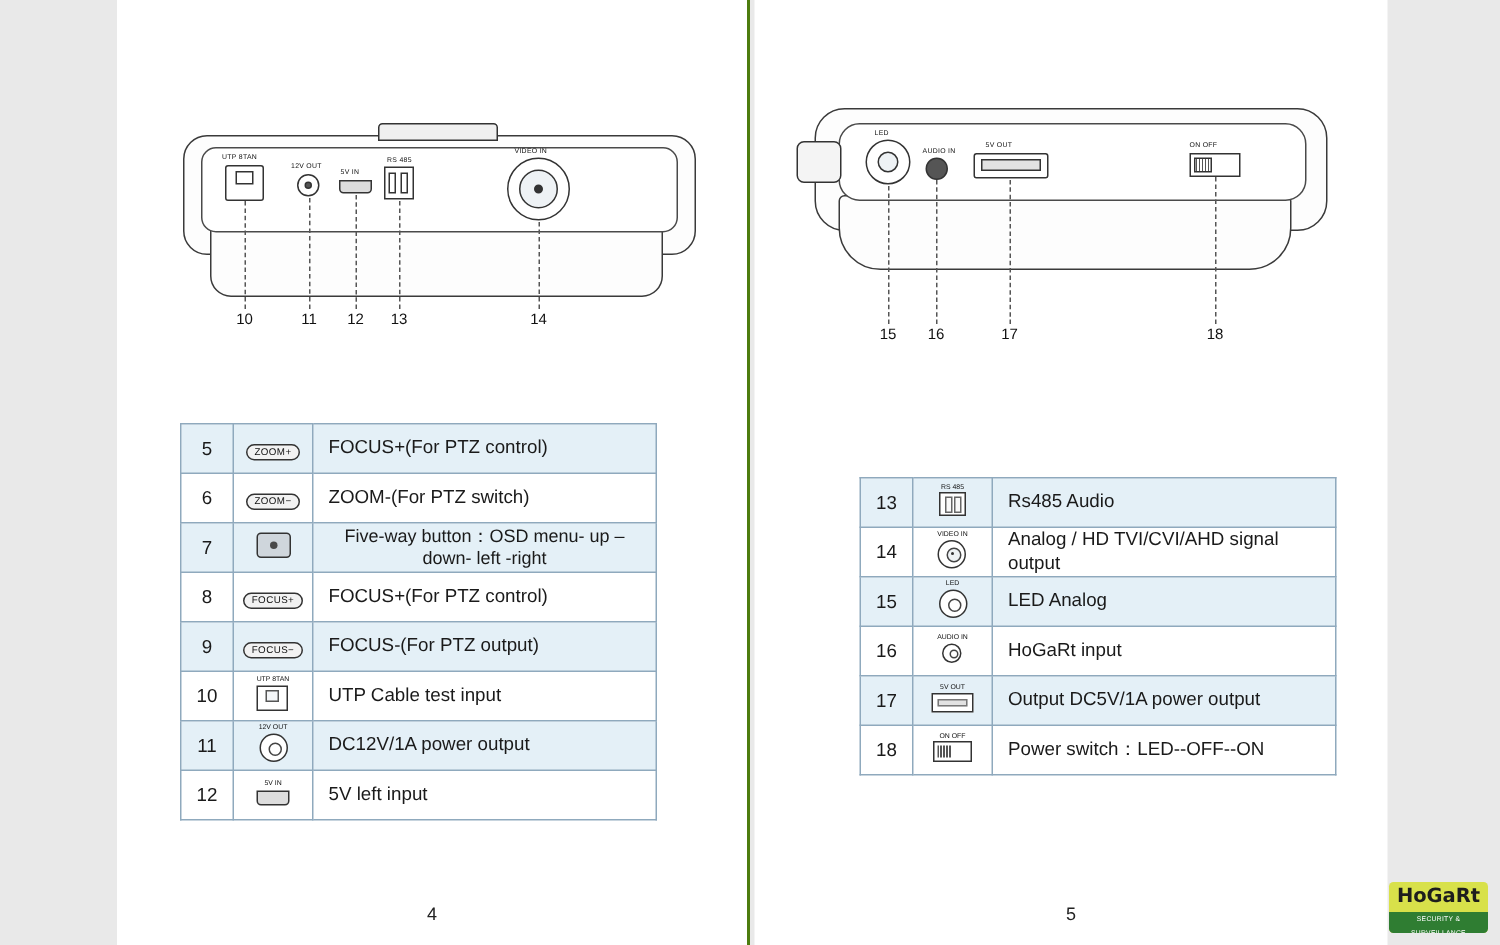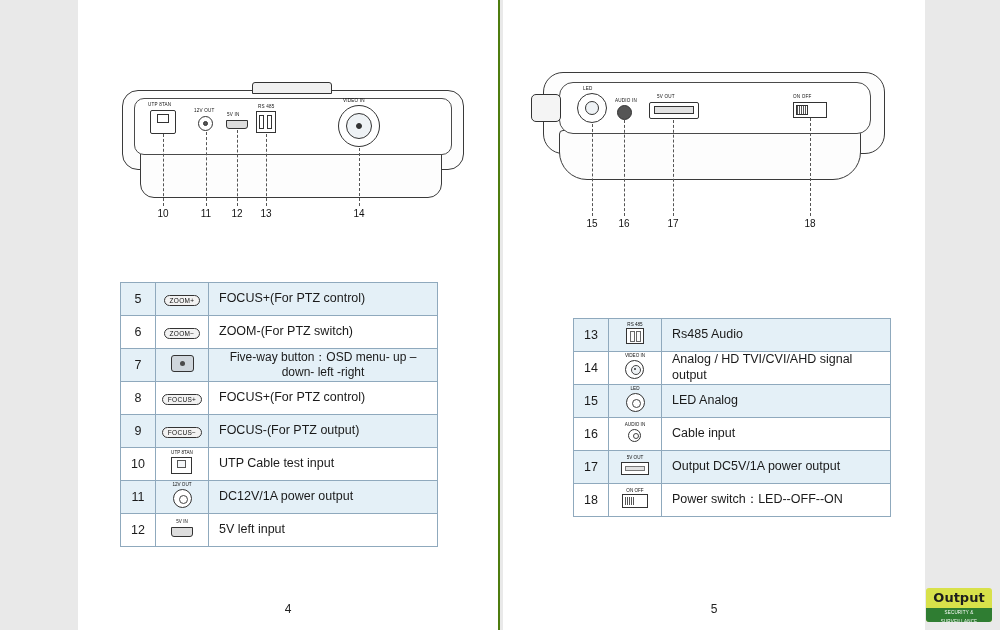--- a/index.html
+++ b/index.html
@@ -559,21 +559,21 @@
           <td class="c-desc">LED Analog</td>
         </tr>
         <tr>
           <td class="c-num">16</td>
           <td class="c-ico">
             <span class="ico">
               <span class="ico-cap">AUDIO IN</span>
               <span class="circ-ico circ-small"></span>
             </span>
           </td>
-          <td class="c-desc">Cable input</td>
+          <td class="c-desc">HoGaRt input</td>
         </tr>
         <tr class="alt">
           <td class="c-num">17</td>
           <td class="c-ico">
             <span class="ico">
               <span class="ico-cap">5V  OUT</span>
               <span class="usb-ico"></span>
             </span>
           </td>
           <td class="c-desc">Output DC5V/1A power output</td>
@@ -588,17 +588,17 @@
           </td>
           <td class="c-desc">Power switch：LED--OFF--ON</td>
         </tr>
       </tbody>
     </table>
 
     <div class="page-number">5</div>
   </div>
 
   <div class="logo">
-    <div class="lg-top">Output</div>
+    <div class="lg-top">HoGaRt</div>
     <div class="lg-bot">SECURITY &amp; SURVEILLANCE</div>
   </div>
 
 </div>
 
 </body></html>

